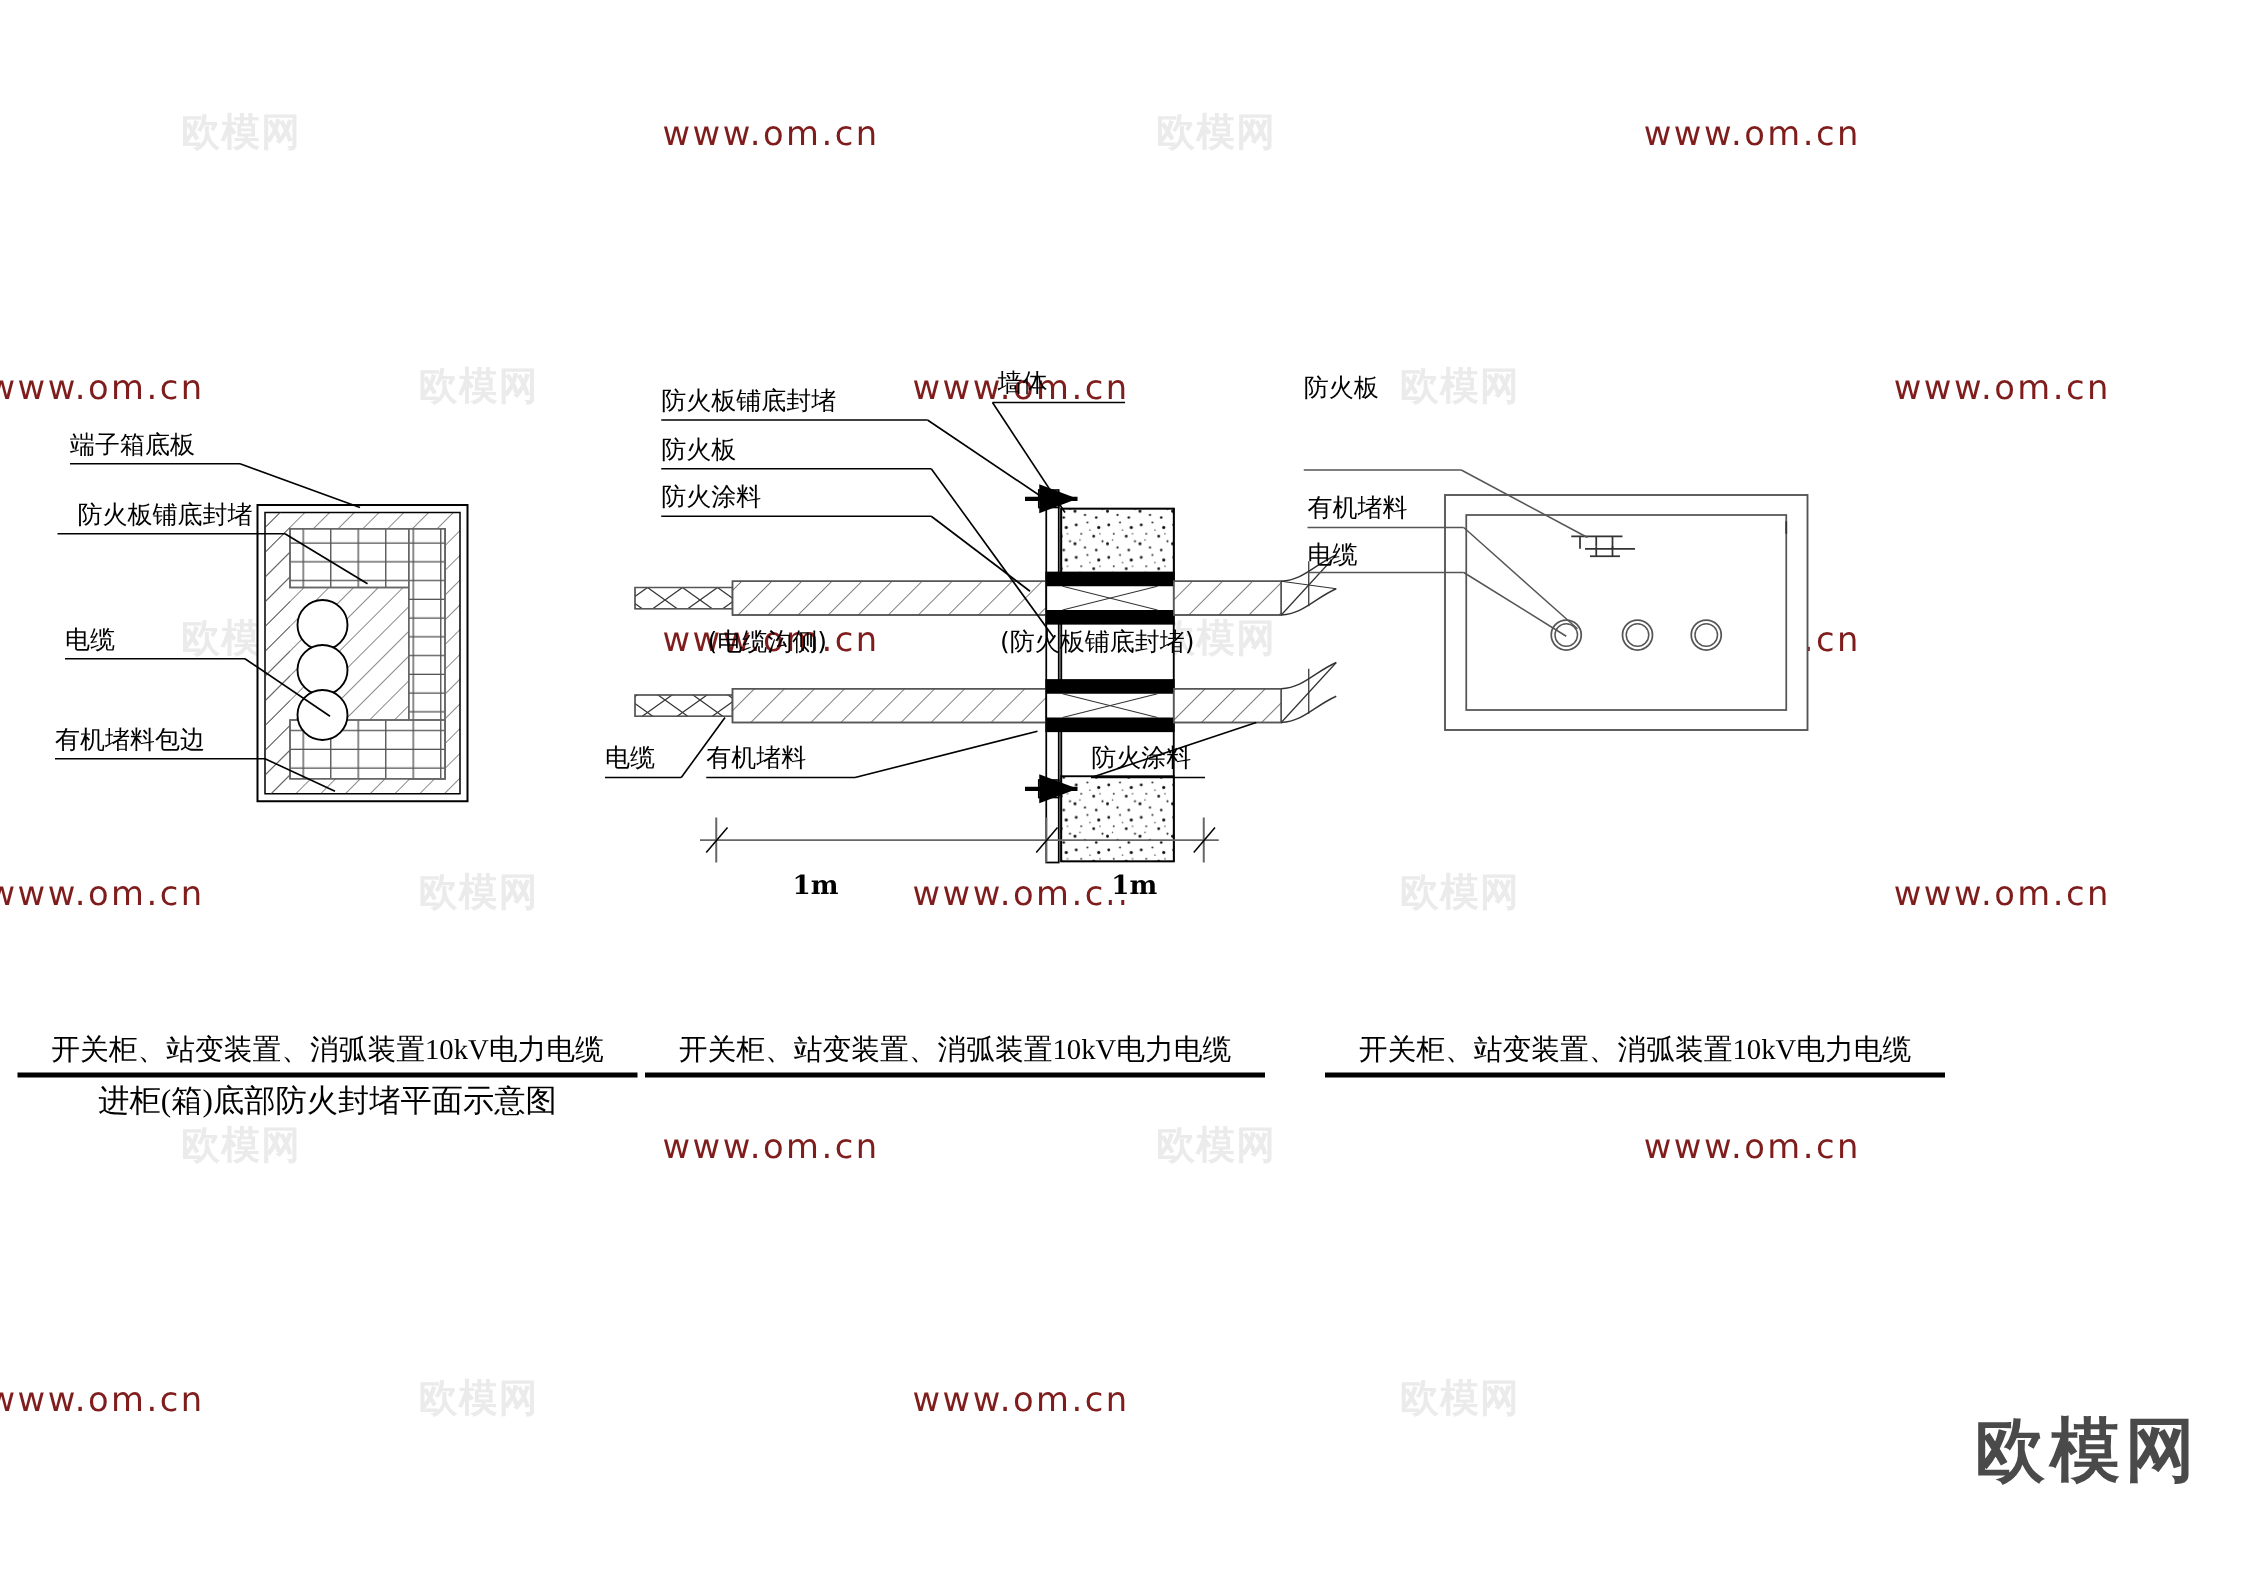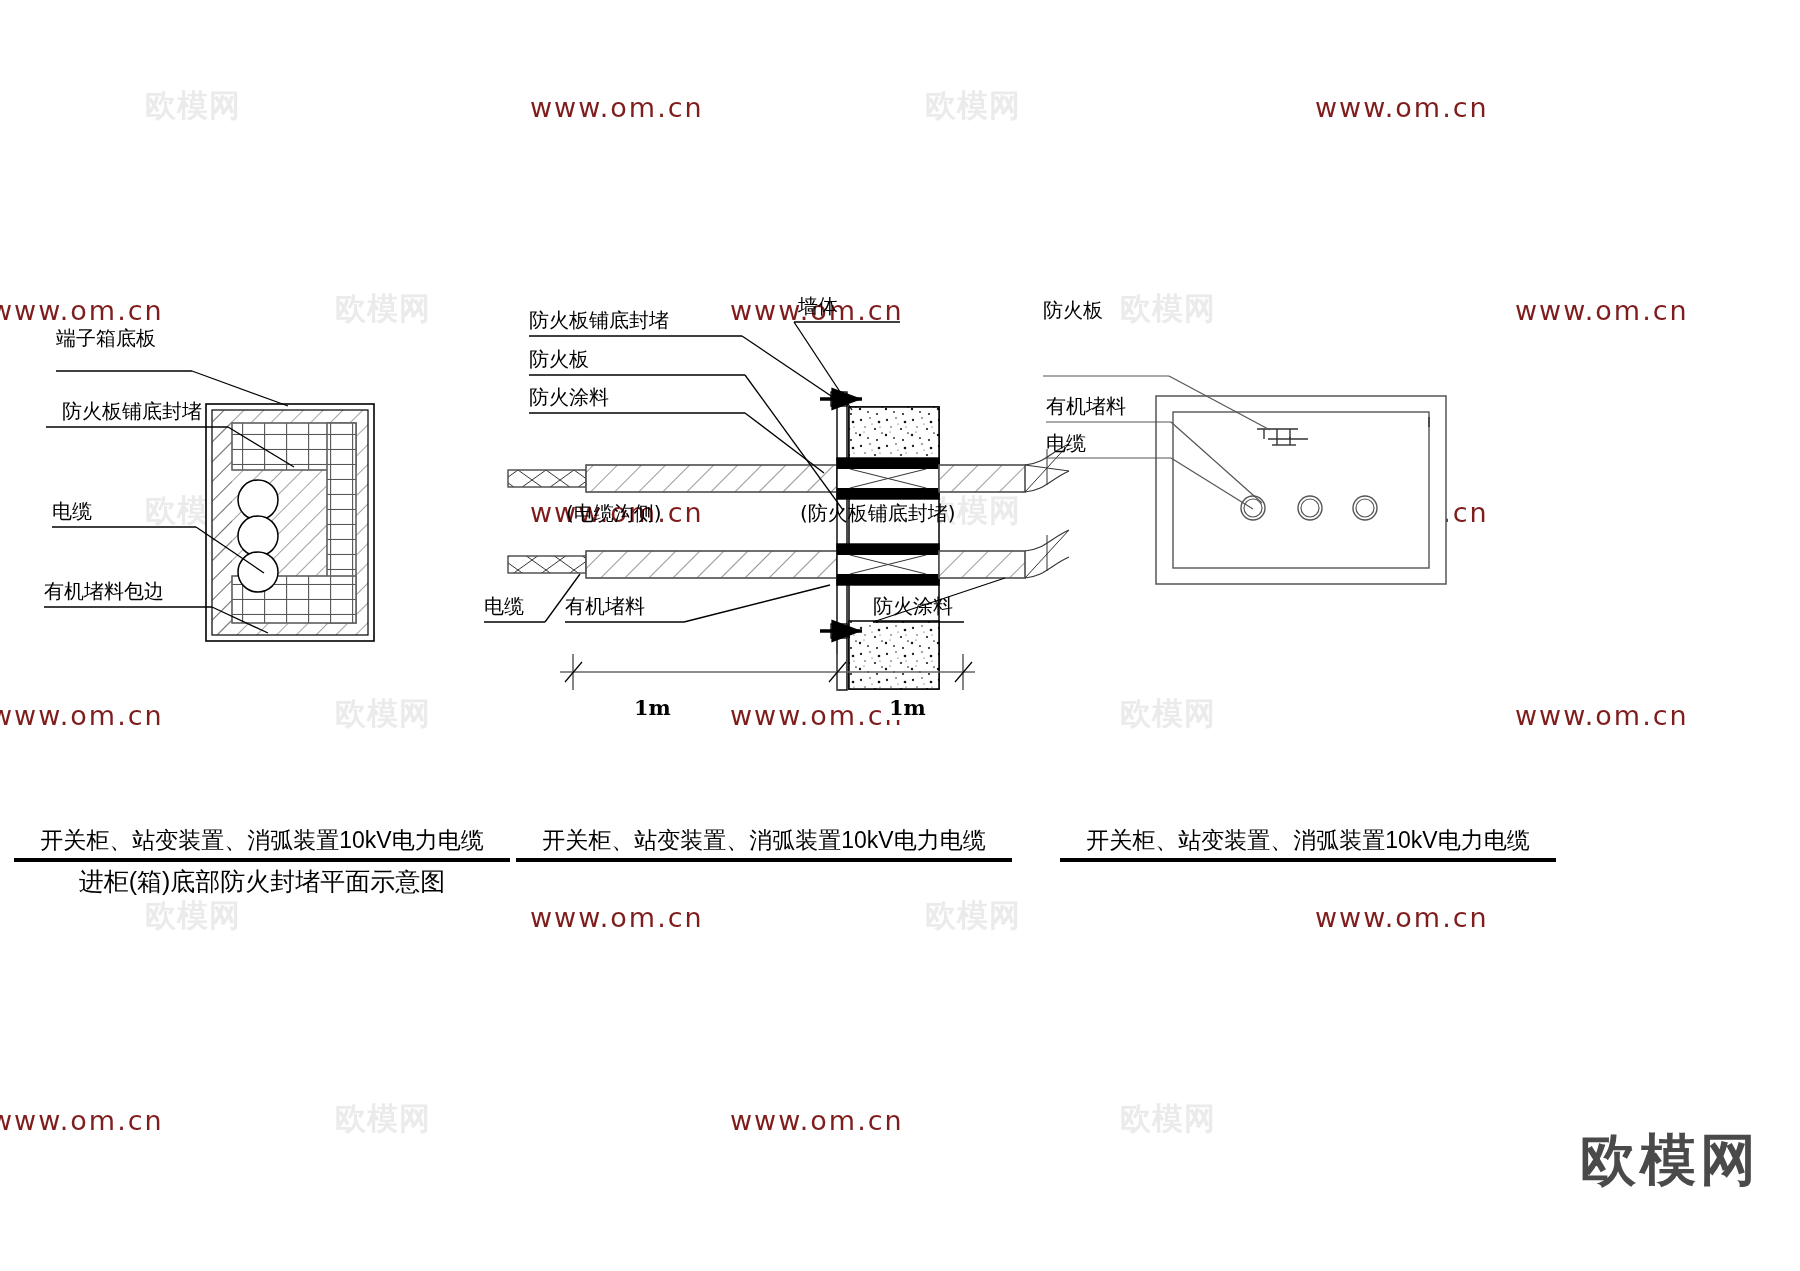--- a/index.html
+++ b/index.html
@@ -29,21 +29,21 @@
   }
 
   
   .lbl{
     position:absolute;white-space:nowrap;
     font-family:"DejaVu Sans","Liberation Sans",sans-serif;
     font-size:20px;color:#000;line-height:1;
   }
   .cap{
     position:absolute;text-align:center;white-space:nowrap;
-    font-family:Liberation Sans, sans-serif;
+    font-family:Liberation Serif, serif;
     color:#000;
   }
   .cap .l1{font-size:23px;line-height:1.25;}
   .cap .l2{font-size:25px;line-height:1.35;}
   .cap .rule{height:0;border-top:2px solid #000;border-bottom:2px solid #000;
              margin:3px 0 3px 0;box-sizing:content-box;}
   .dim{
     position:absolute;
     font-family:"DejaVu Serif","Liberation Serif",serif;
     font-size:21px;font-weight:bold;color:#000;background:#fff;padding:0 5px;margin-top:36px;
@@ -286,21 +286,21 @@
       <line x1="1169" y1="376" x2="1270" y2="430" stroke="#555" stroke-width="1.2"></line>
 
       <line x1="1046" y1="422" x2="1171" y2="422" stroke="#555" stroke-width="1.2"></line>
       <line x1="1171" y1="422" x2="1262" y2="503" stroke="#555" stroke-width="1.2"></line>
 
       <line x1="1046" y1="458" x2="1171" y2="458" stroke="#555" stroke-width="1.2"></line>
       <line x1="1171" y1="458" x2="1253" y2="509" stroke="#555" stroke-width="1.2"></line>
     </g>
   </svg>
 
-  <div class="lbl" style="left:56px;top:328px;">端子箱底板</div>
+  <div class="lbl" style="left:56px;top:345px;">端子箱底板</div>
   <div class="lbl" style="left:46px;top:401px;margin-left:16px;">防火板铺底封堵</div>
   <div class="lbl" style="left:52px;top:501px;">电缆</div>
   <div class="lbl" style="left:44px;top:581px;">有机堵料包边</div>
 
   <div class="lbl" style="left:529px;top:310px;">防火板铺底封堵</div>
   <div class="lbl" style="left:529px;top:349px;">防火板</div>
   <div class="lbl" style="left:529px;top:387px;">防火涂料</div>
   <div class="lbl" style="left:798px;top:296px;">墙体</div>
   <div class="lbl" style="left:566px;top:503px;">(电缆沟侧)</div>
   <div class="lbl" style="left:800px;top:503px;">(防火板铺底封堵)</div>

